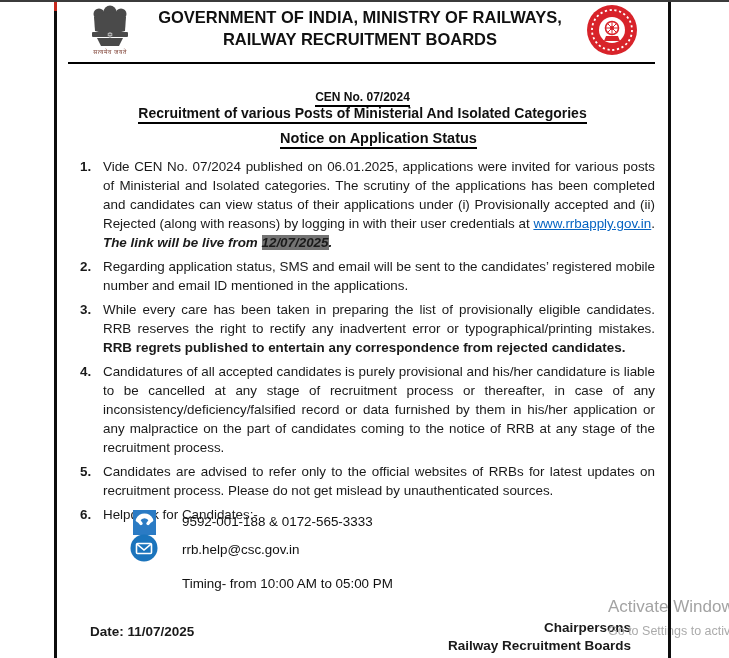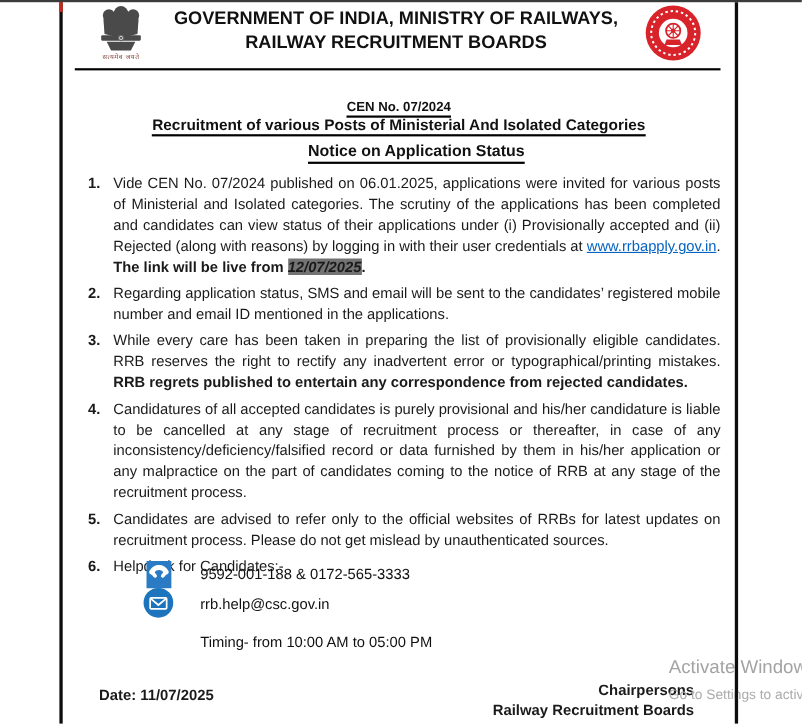--- a/index.html
+++ b/index.html
@@ -28,21 +28,21 @@
   .t-recruit{top:103px;font-size:14px;}
   .t-notice{top:128px;font-size:14.5px;padding-left:16px;}
   .uline{display:inline-block;border-bottom:2px solid #000;padding-bottom:1px;}
 
   
   .list{position:absolute;left:23px;top:155px;width:575px;}
   .item{display:flex;margin-bottom:5px;}
   .num{flex:none;width:23px;font-weight:bold;font-size:13.4px;line-height:19px;}
   .txt{flex:1;font-size:13.4px;line-height:19px;text-align:justify;}
   .txt a{color:#0563c1;text-decoration:underline;cursor:pointer;}
-  .bi{font-weight:bold;margin-top:24px;}
+  .bi{font-weight:bold;font-style:italic;margin-top:24px;}
   .hl{background:#737373;font-weight:bold;font-style:italic;}
   .b{font-weight:bold;}
 
   
   .phone-icon{position:absolute;left:76px;top:508px;width:23px;height:25px;}
   .mail-icon{position:absolute;left:73px;top:532px;width:28px;height:28px;}
   .help-text{position:absolute;left:125px;font-size:13.4px;color:#111;}
   .ht-phone{top:512px;}
   .ht-mail{top:540px;}
   .ht-timing{top:574px;}

